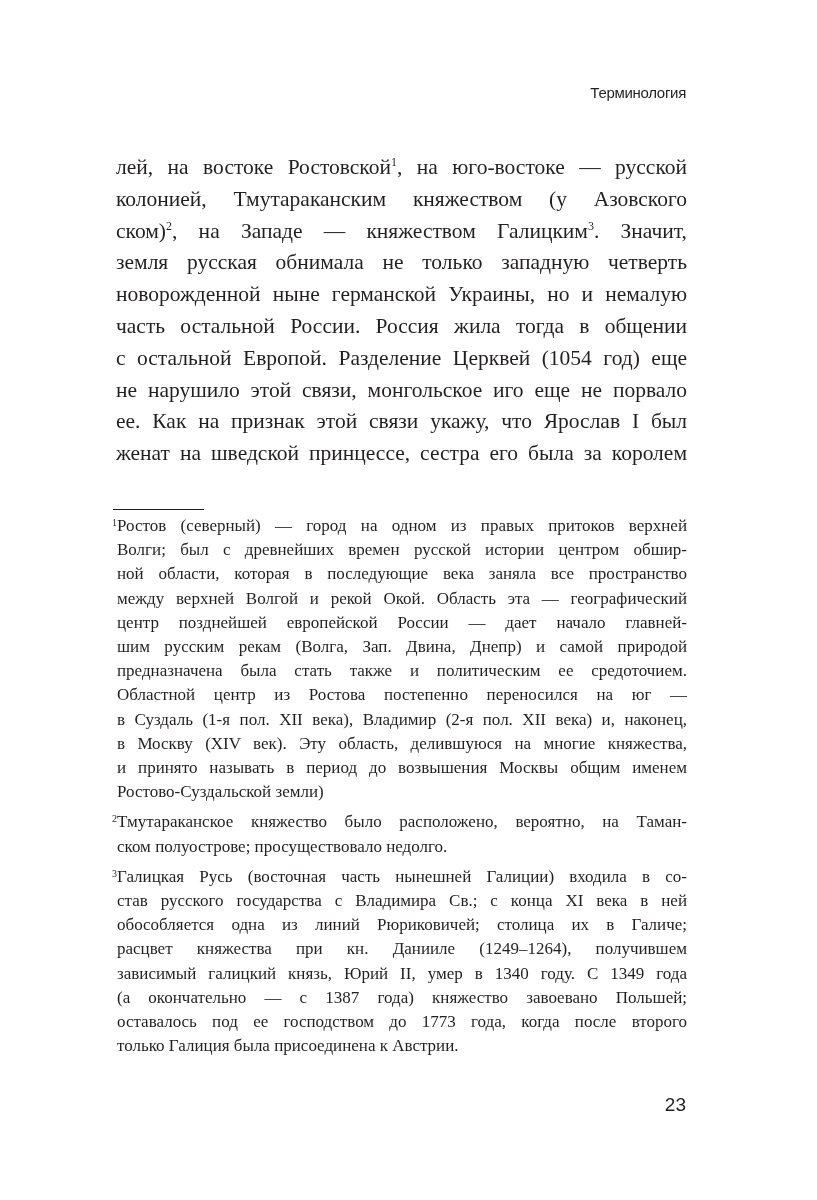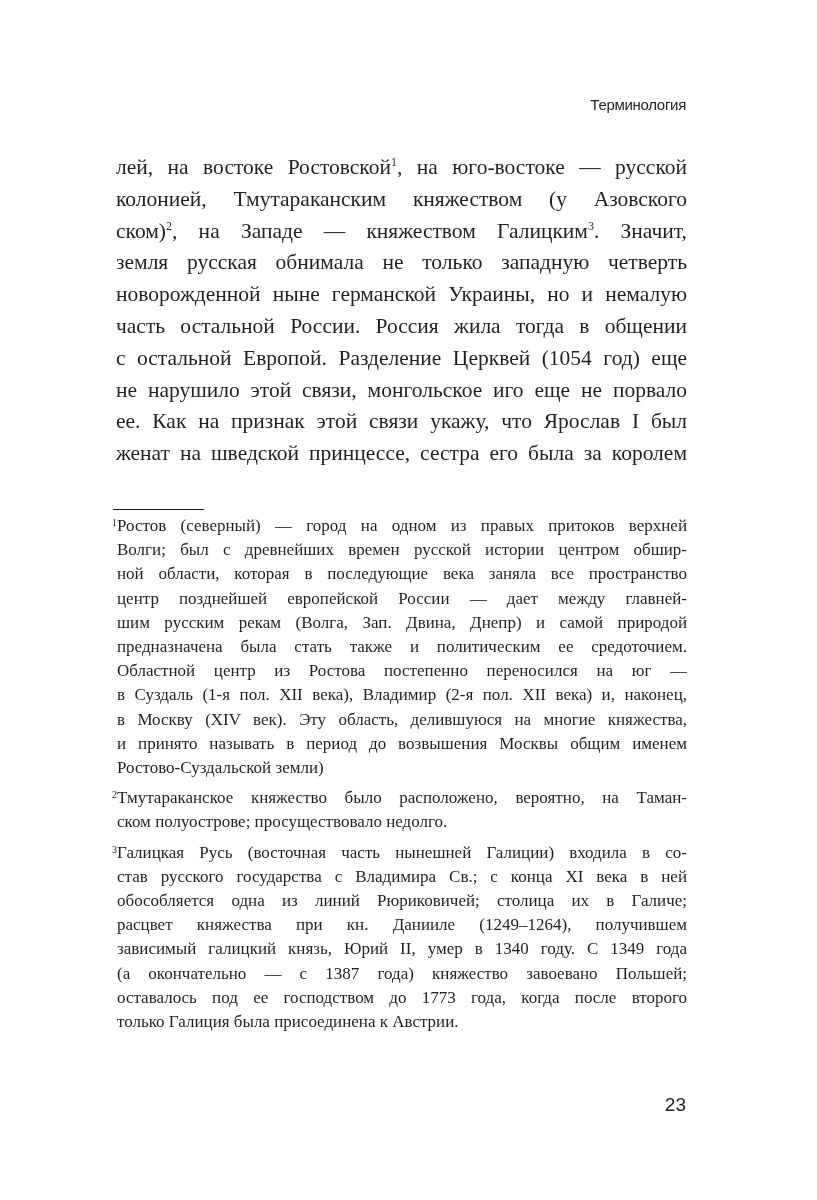--- a/index.html
+++ b/index.html
@@ -10,21 +10,21 @@
     body {
       width: 817px;
       height: 1200px;
       position: relative;
       overflow: hidden;
       color: #231f20;
     }
     .running-head {
       position: absolute;
       right: 131px;
-      top: 96px;
+      top: 84px;
       font-family: "Liberation Sans", sans-serif;
       font-size: 15px;
       letter-spacing: -0.3px;
       color: #231f20;
     }
     .body-text {
       position: absolute;
       left: 116px;
       top: 152px;
       width: 571px;
@@ -111,21 +111,22 @@
 </div>
 
 <div class="footnote-rule"></div>
 
 <div class="footnotes">
   <div class="footnote">
     <span class="fn-num">1</span>
     <span class="fn-line">Ростов (северный) — город на одном из правых притоков верхней</span>
     <span class="fn-line">Волги; был с древнейших времен русской истории центром обшир-</span>
     <span class="fn-line">ной области, которая в последующие века заняла все пространство</span>
-    <span class="fn-line">центр позднейшей европейской России — дает между главней-</span>
+    <span class="fn-line">между верхней Волгой и рекой Окой. Область эта — географический</span>
+    <span class="fn-line">центр позднейшей европейской России — дает начало главней-</span>
     <span class="fn-line">шим русским рекам (Волга, Зап. Двина, Днепр) и самой природой</span>
     <span class="fn-line">предназначена была стать также и политическим ее средоточием.</span>
     <span class="fn-line">Областной центр из Ростова постепенно переносился на юг —</span>
     <span class="fn-line">в Суздаль (1-я пол. XII века), Владимир (2-я пол. XII века) и, наконец,</span>
     <span class="fn-line">в Москву (XIV век). Эту область, делившуюся на многие княжества,</span>
     <span class="fn-line">и принято называть в период до возвышения Москвы общим именем</span>
     <span class="fn-line last">Ростово-Суздальской земли)</span>
   </div>
   <div class="footnote">
     <span class="fn-num">2</span>

